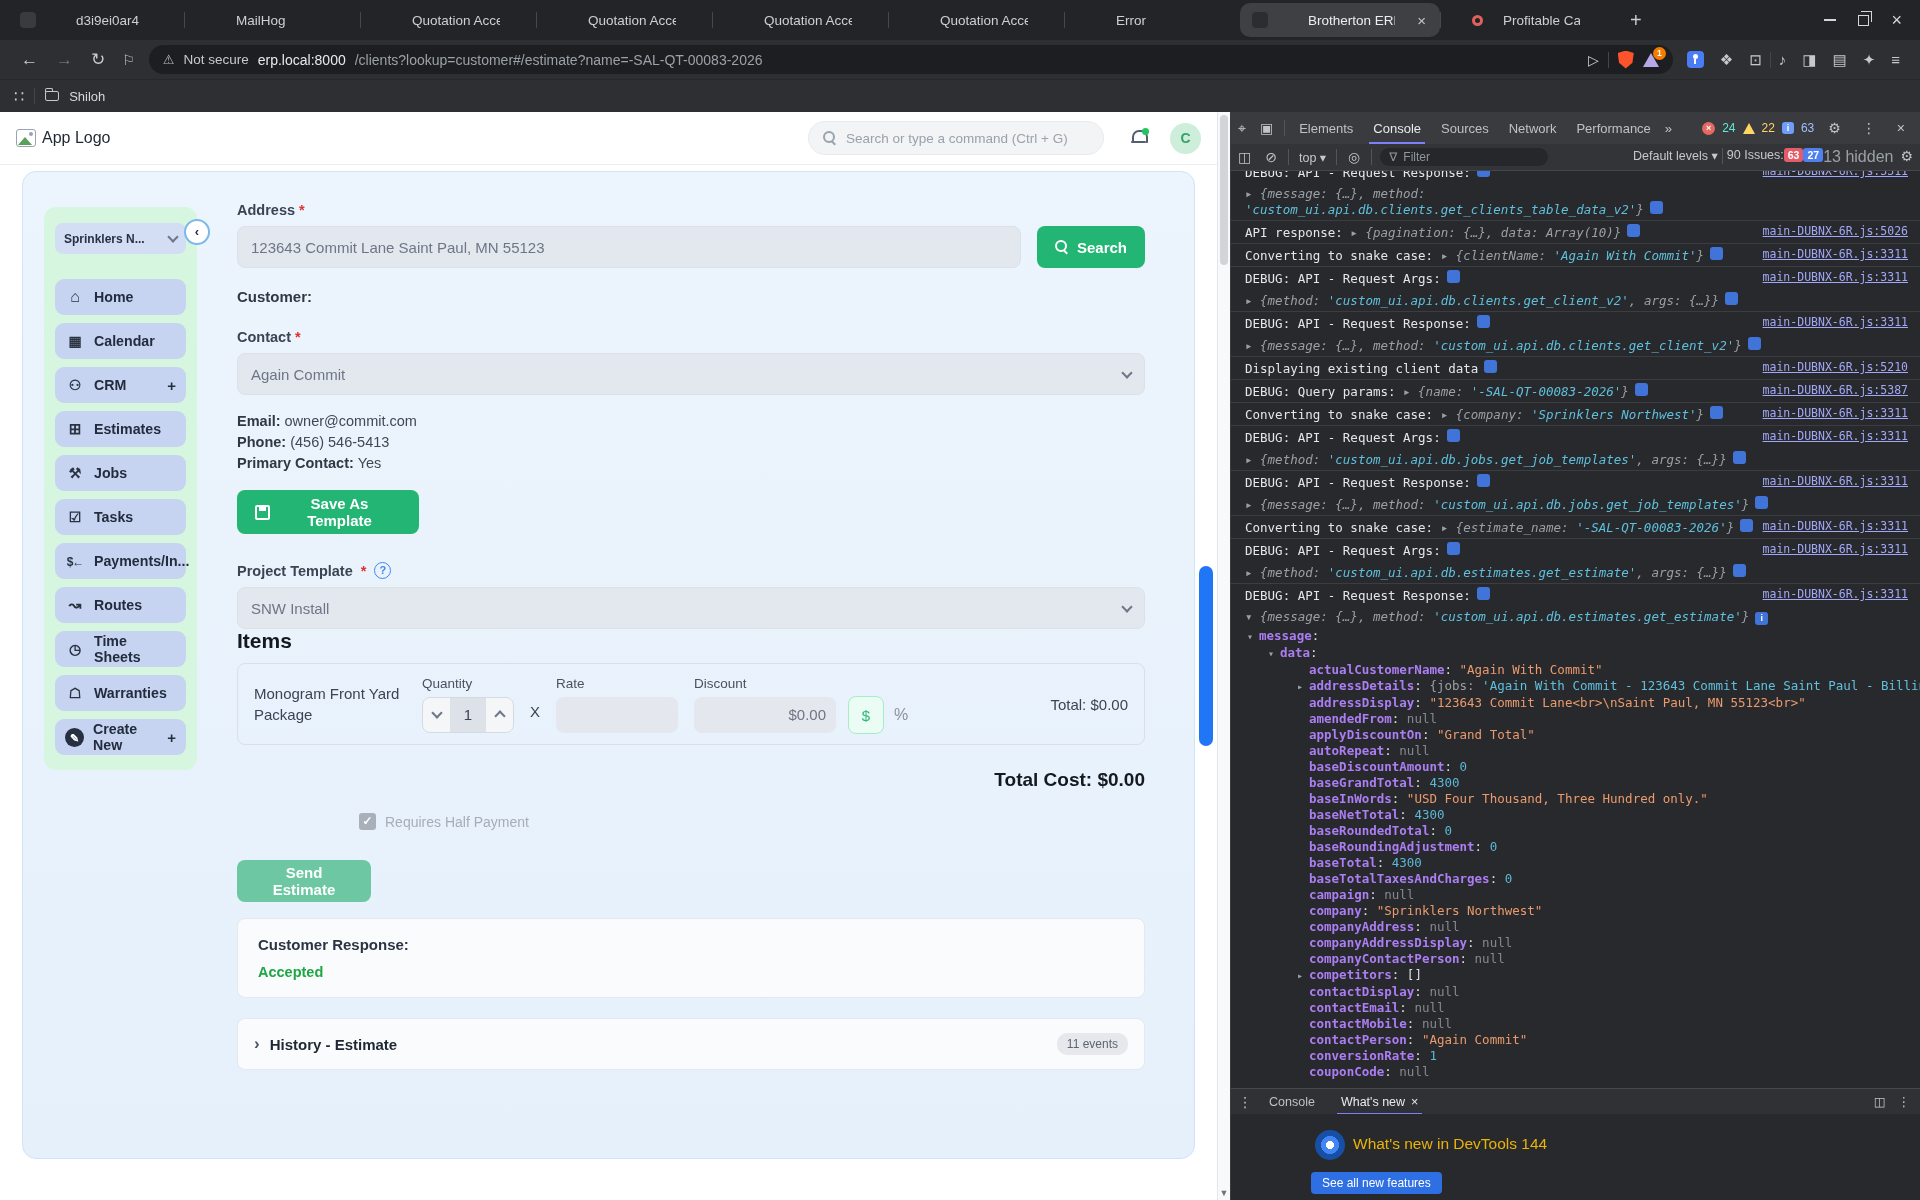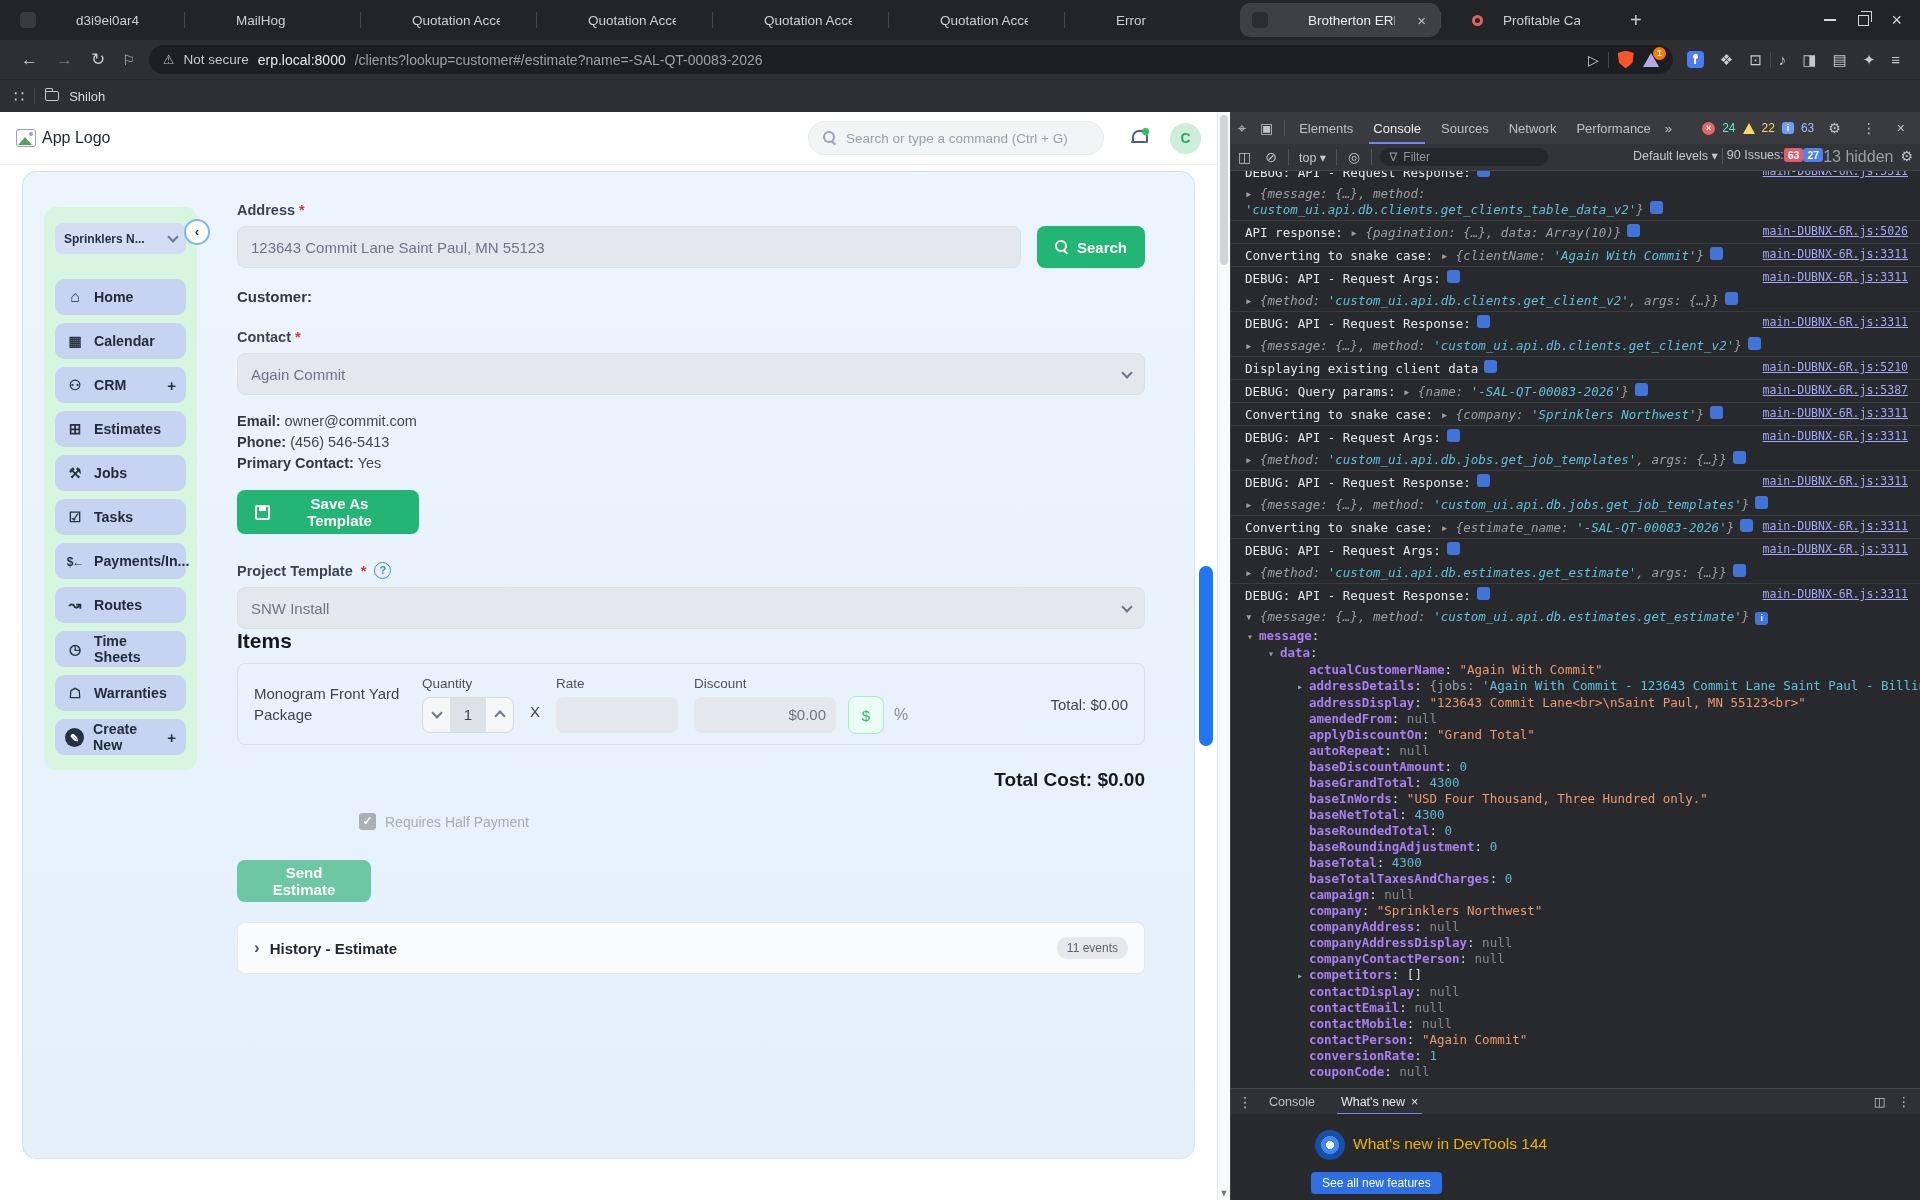--- a/index.html
+++ b/index.html
@@ -536,20 +536,24 @@
 
           <div class="checkrow">
             <span class="cbox">✓</span>
             <span class="cblabel">Requires Half Payment</span>
           </div>
 
           <button class="btn-green sendbtn">
             <span>Send Estimate</span>
           </button>
 
+          <div class="respcard">
+            <div class="resplbl">Customer Response:</div>
+            <div class="respval">Accepted</div>
+          </div>
 
           <div class="histcard">
             <span class="histchev">›</span>
             <span class="histlbl">History - Estimate</span>
             <span class="histbadge">11 events</span>
           </div>
         </div>
       </div>
 
       <div class="bluethumb"></div>

